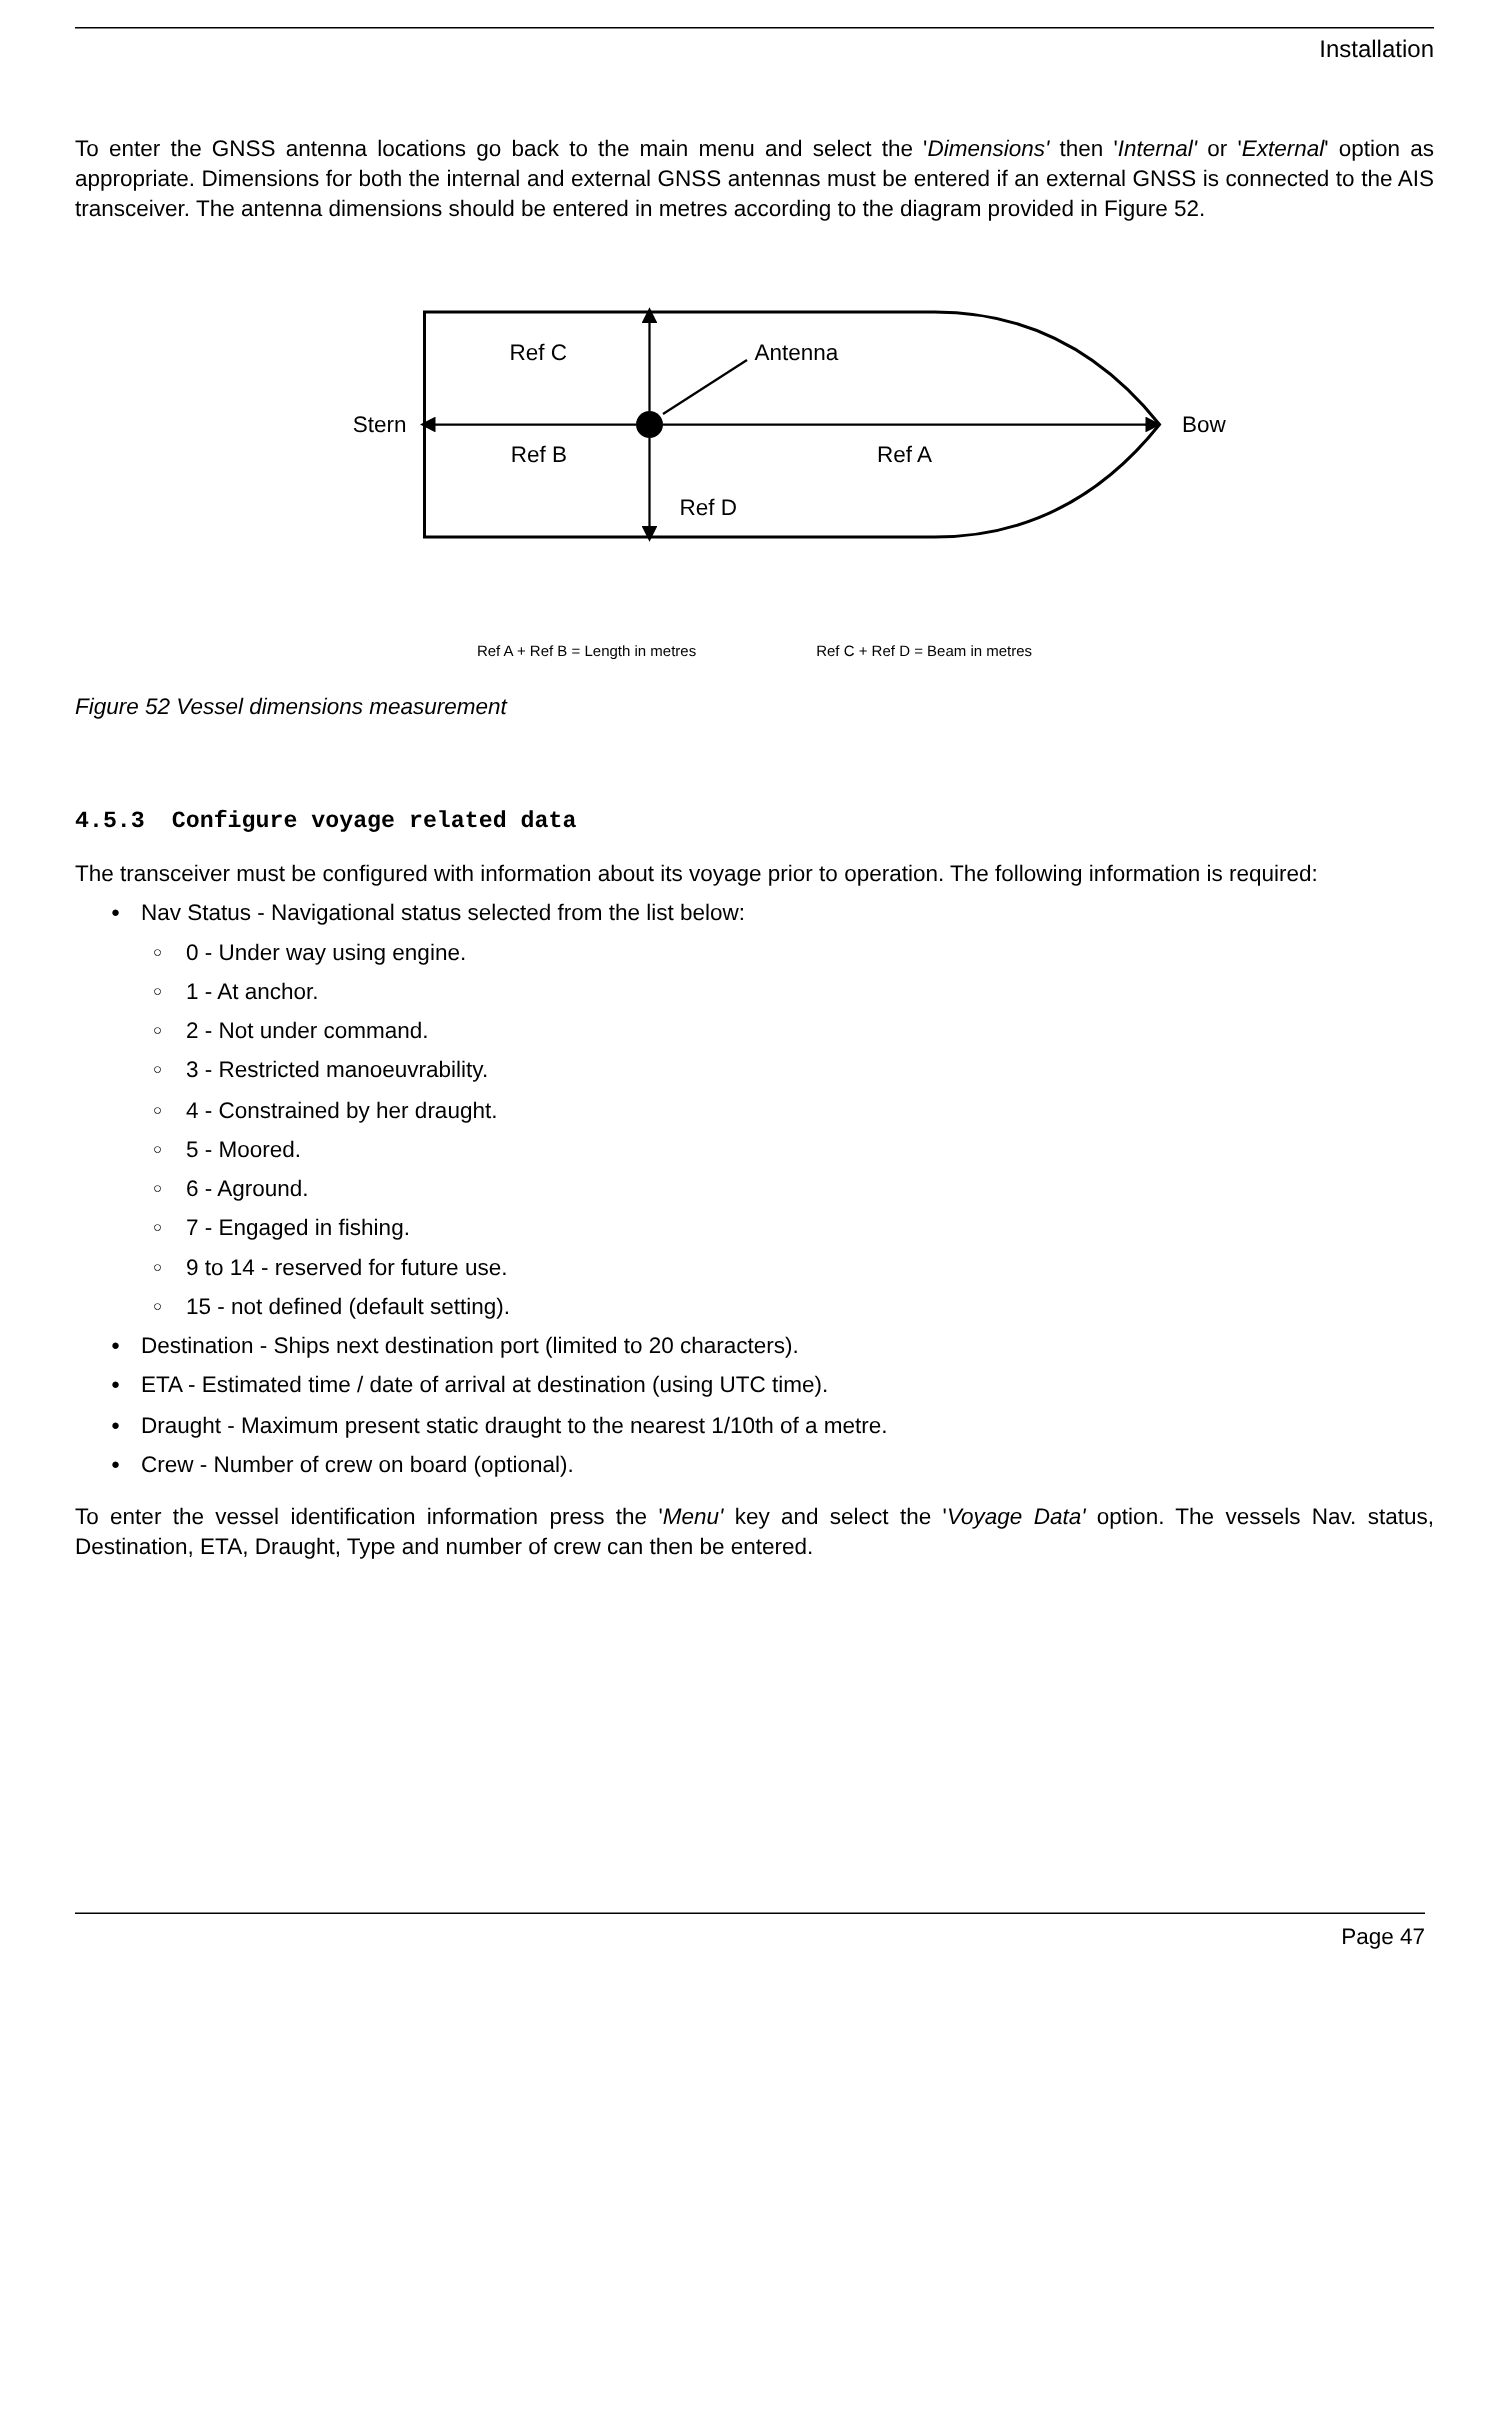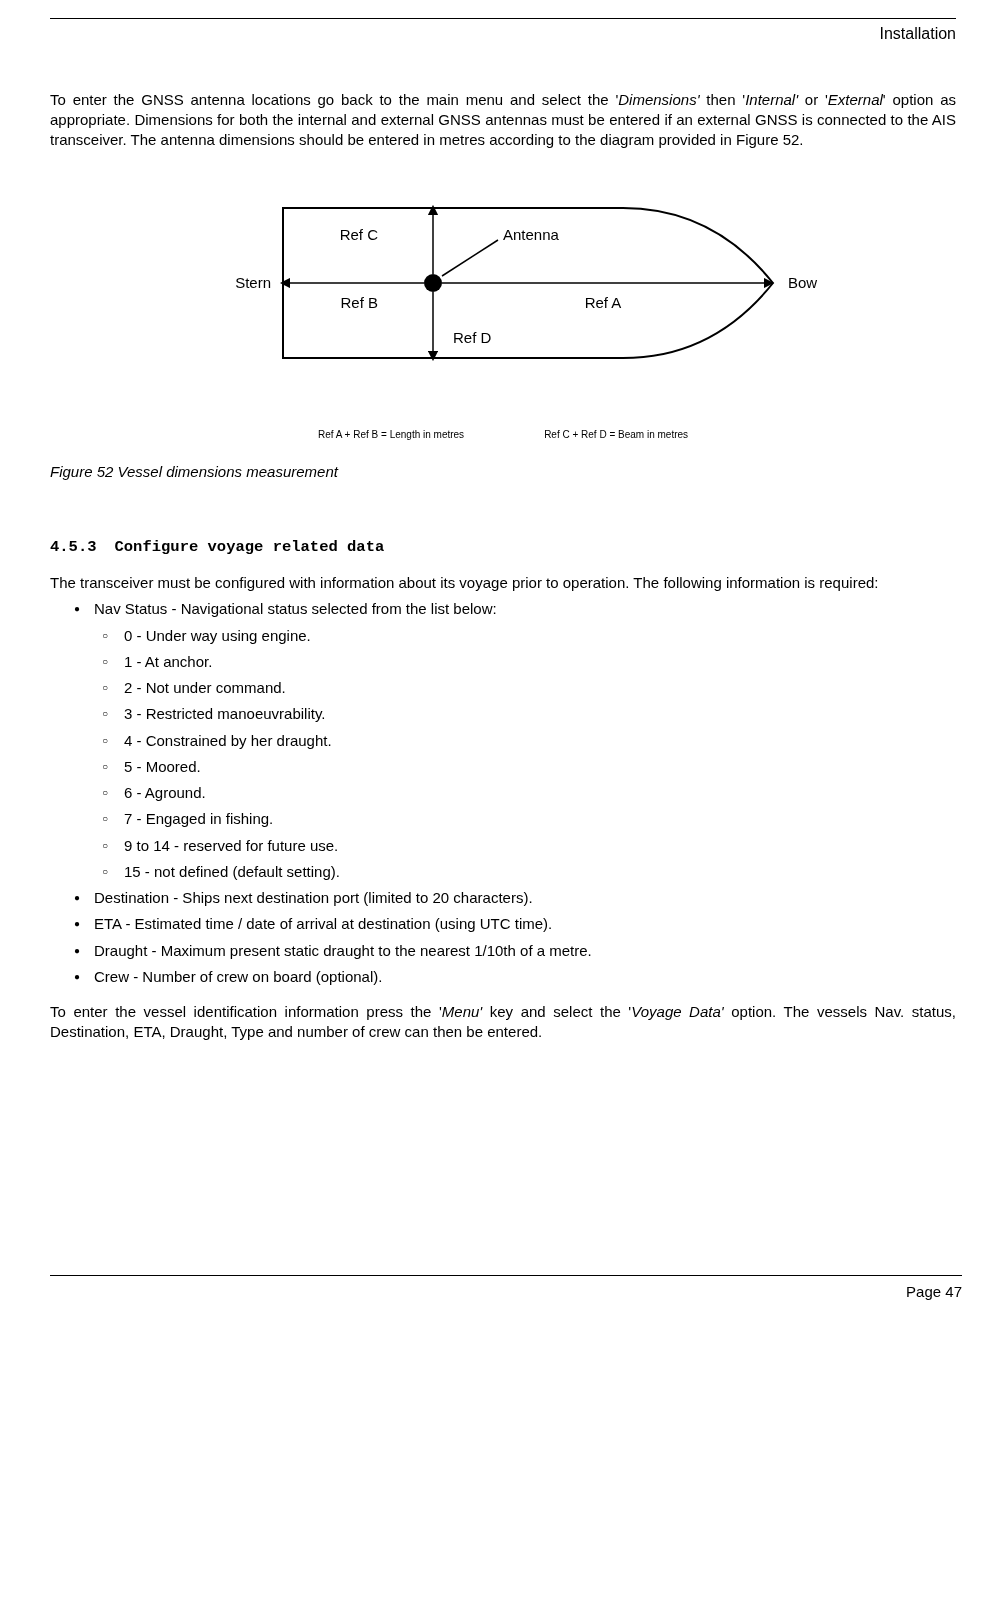--- a/index.html
+++ b/index.html
@@ -95,21 +95,21 @@
     position: absolute;
     left: 8px;
     top: 0;
     font-size: 10px;
     line-height: 20px;
   }
   .footer {
     position: absolute;
     bottom: 30px;
     left: 50px;
-    right: 44px;
+    right: 56px;
   }
   .footer-rule {
     border-top: 1.5px solid #000;
   }
   .footer-text {
     text-align: right;
     font-size: 15px;
     margin-top: 6px;
   }
 </style>

